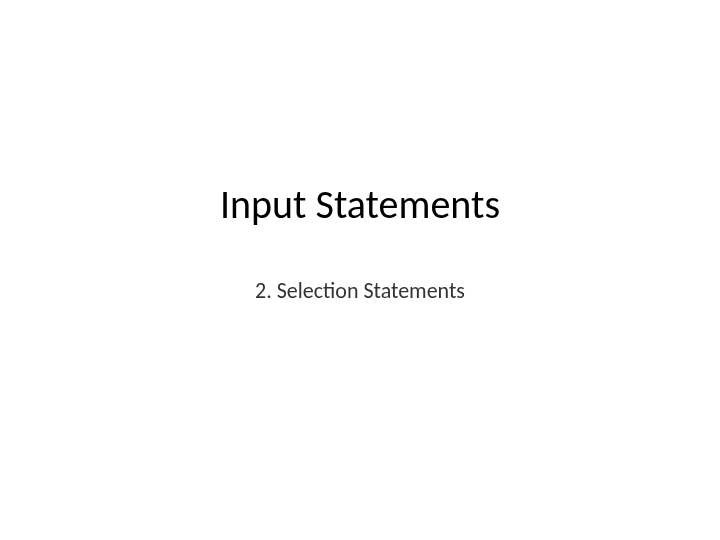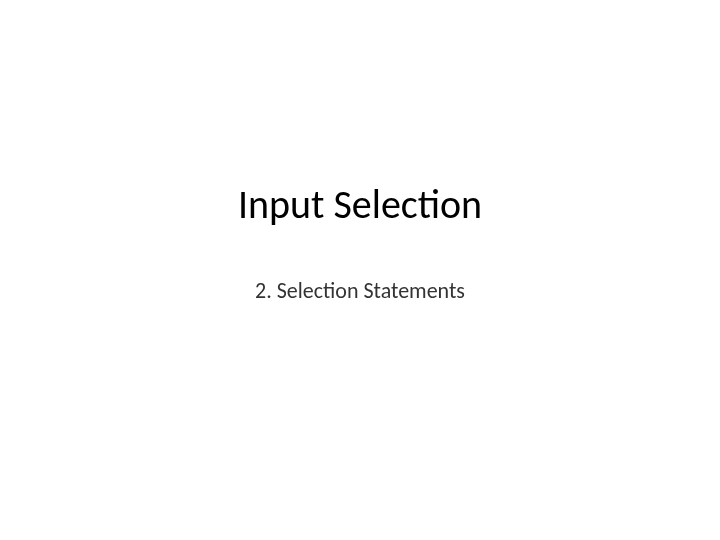--- a/index.html
+++ b/index.html
@@ -30,14 +30,14 @@
       font-weight: 400;
       color: #333333;
       text-align: center;
       margin-top: 48px;
       letter-spacing: 0px;
     }
   </style>
 </head>
 <body>
 
-<div class="title">Input Selection</div>
+<div class="title">Input Statements</div>
 <div class="subtitle">2. Selection Statements</div>
 
 </body></html>

